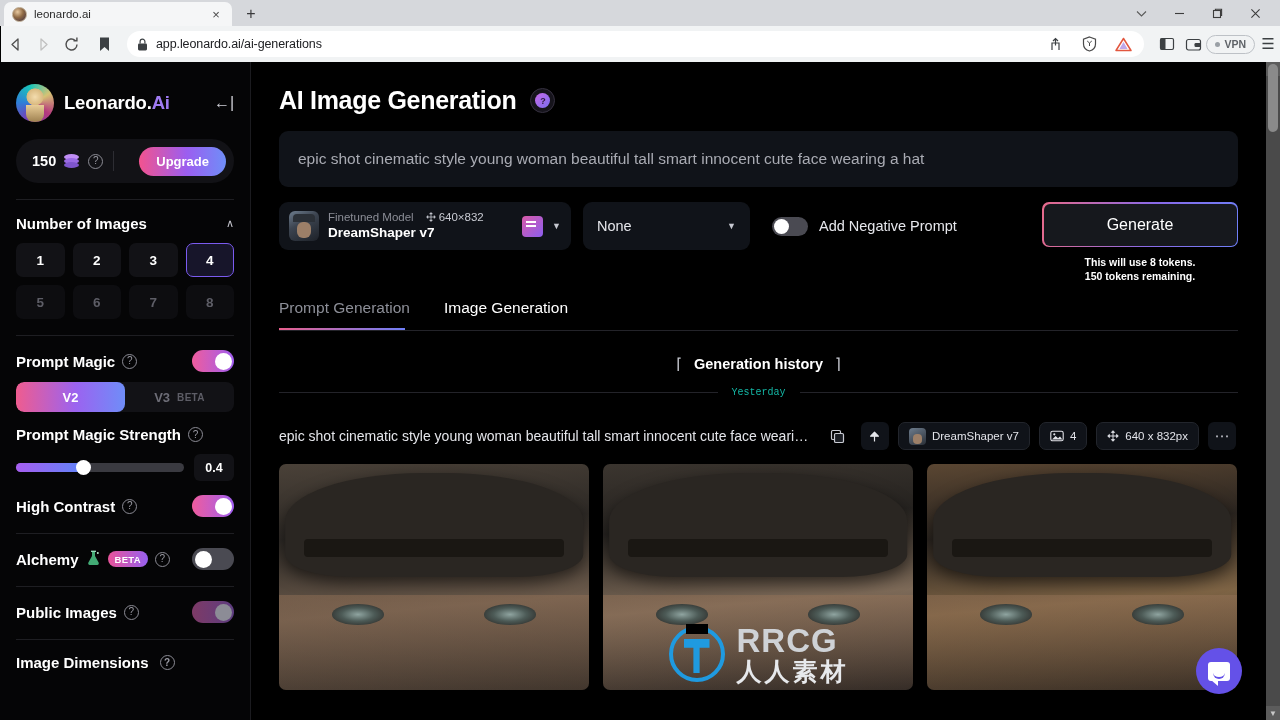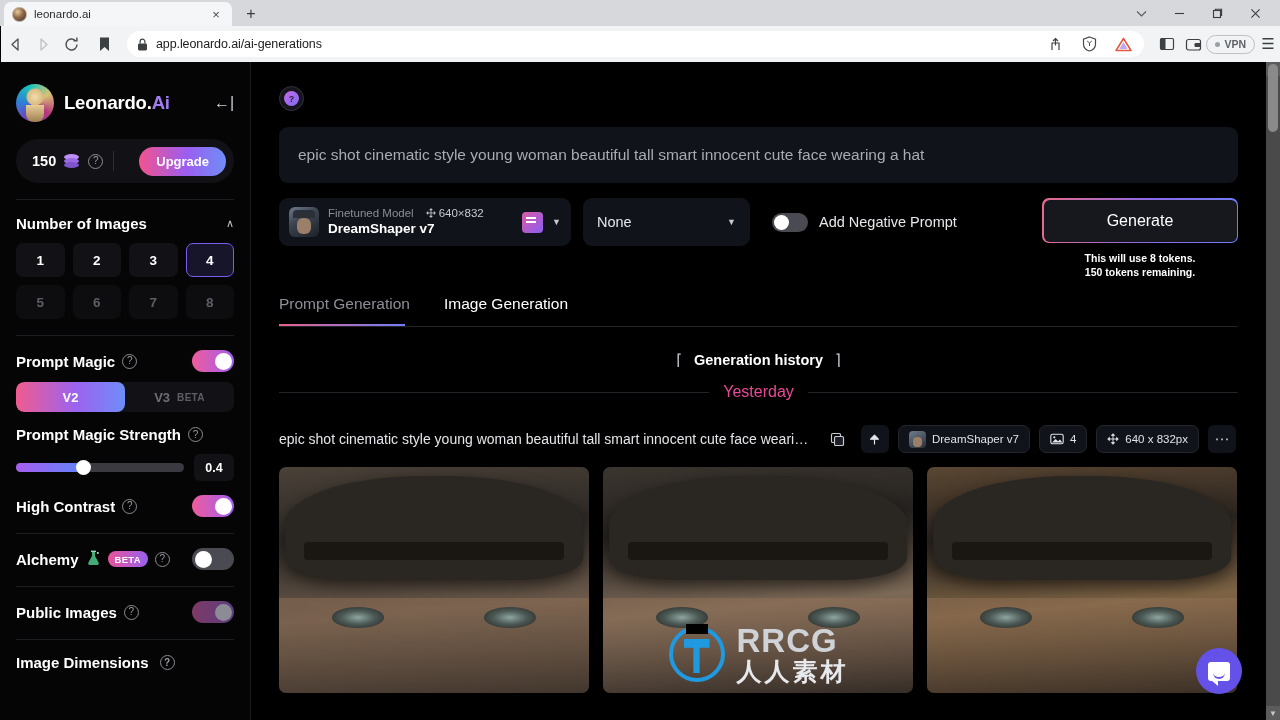--- a/index.html
+++ b/index.html
@@ -341,21 +341,21 @@
 
   .hist-head {
     margin-top: 24px; display: flex; align-items: center;
     justify-content: center; gap: 12px;
   }
   .hist-title { font-size: 14.5px; font-weight: bold; color: #fff; }
   .hist-bracket { color: #c6c8d0; font-size: 15px; }
 
   .day-row { margin-top: 14px; display: flex; align-items: center; gap: 14px; }
   .day-line { flex: 1; height: 1px; background: #232329; }
-  .day-label { font-size: 16px; color: #ec4899; }
+  .day-label { font-size: 10px; color: #14b8a6; font-family: Liberation Mono, monospace; }
 
   .gen-row {
     margin-top: 24px; display: flex; align-items: center; gap: 9px;
     padding-right: 2px;
   }
   .gen-prompt {
     flex: 1; font-size: 14px; color: #e4e5ea; white-space: nowrap;
     overflow: hidden; text-overflow: ellipsis; min-width: 0;
   }
   .icon-btn {
@@ -677,20 +677,21 @@
       <div class="sec-cut">
         <span>Image Dimensions</span>
         <span class="help-ring">?</span>
       </div>
     </div>
 
     <div class="main">
       <div class="main-pad">
 
         <div class="page-title-row">
+          <div class="page-title">AI Image Generation</div>
           <div class="title-help">
             <i>?</i>
           </div>
         </div>
 
         <div class="prompt-box">
           <span class="prompt-text">epic shot cinematic style young woman beautiful tall smart innocent cute face wearing a hat</span>
         </div>
 
         <div class="ctrl-row">

